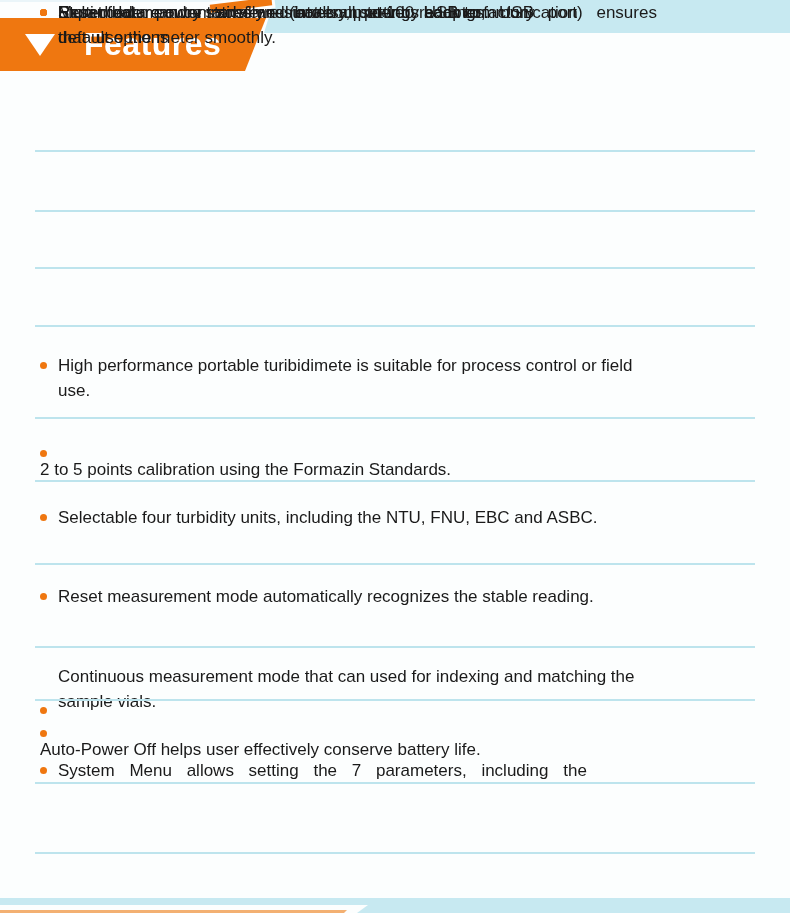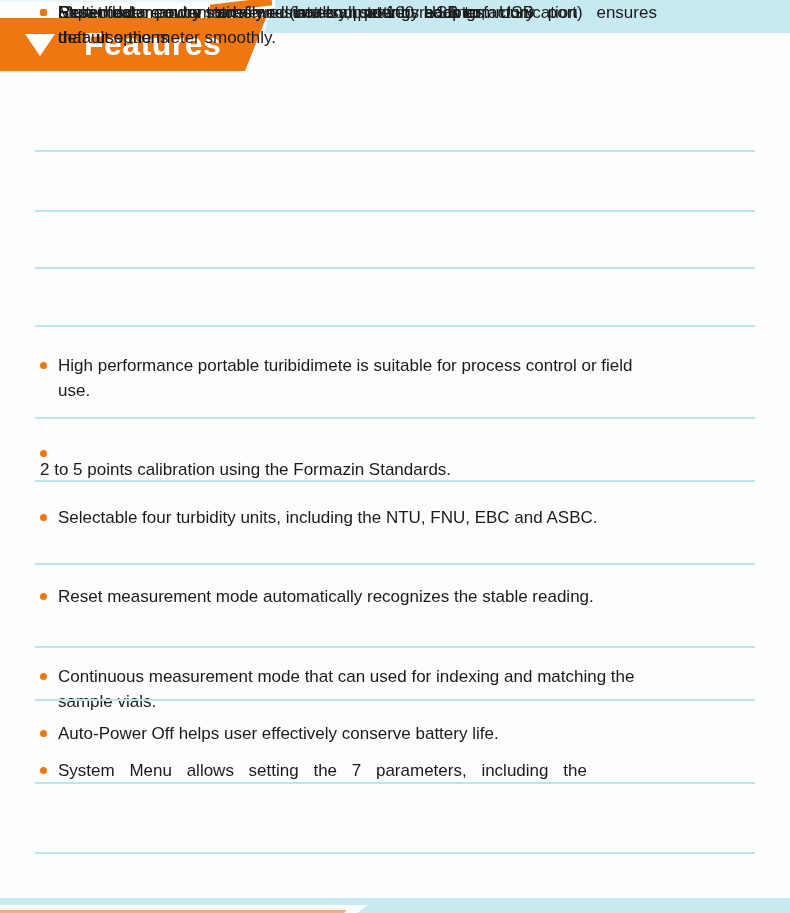--- a/index.html
+++ b/index.html
@@ -70,22 +70,22 @@
 
   
   .item:nth-of-type(1)  { top: 82px; }
   .item:nth-of-type(2)  { top: 165px; }
   .item:nth-of-type(3)  { top: 227px; }
   .item:nth-of-type(4)  { top: 282px; }
   .item:nth-of-type(5)  { top: 353px; }
   .item:nth-of-type(6)  { top: 441px; flex-direction: column; }
   .item:nth-of-type(7)  { top: 505px; }
   .item:nth-of-type(8)  { top: 584px; }
-  .item:nth-of-type(9)  { top: 664px; }
-  .item:nth-of-type(10) { top: 721px; }
+  .item:nth-of-type(9)  { top: 664px; align-items: flex-end; }
+  .item:nth-of-type(10) { top: 721px; flex-direction: column; }
   .item:nth-of-type(11) { top: 758px; }
 
   .d1  { top: 150px; } .d2  { top: 210px; } .d3  { top: 267px; }
   .d4  { top: 325px; } .d5  { top: 417px; } .d6  { top: 480px; }
   .d7  { top: 563px; } .d8  { top: 646px; } .d9  { top: 699px; }
   .d10 { top: 782px; } .d11 { top: 852px; }
 
   
   .band-bottom {
     position: absolute; left: 0; top: 898px; width: 790px; height: 15px;

